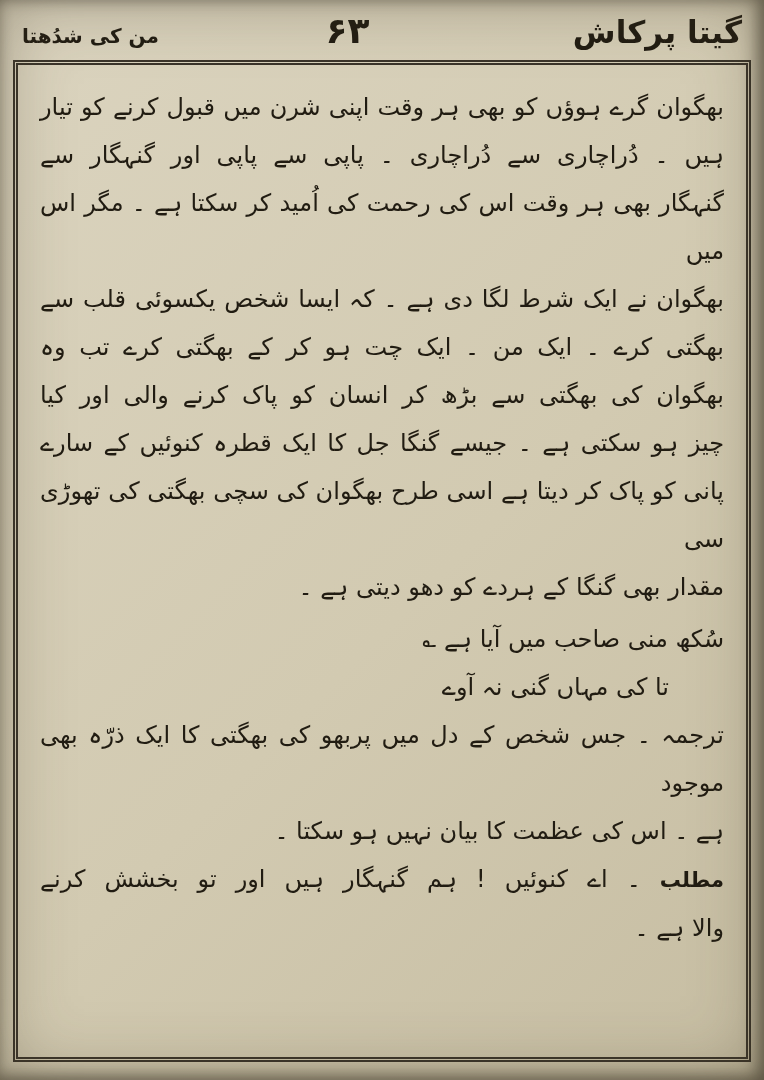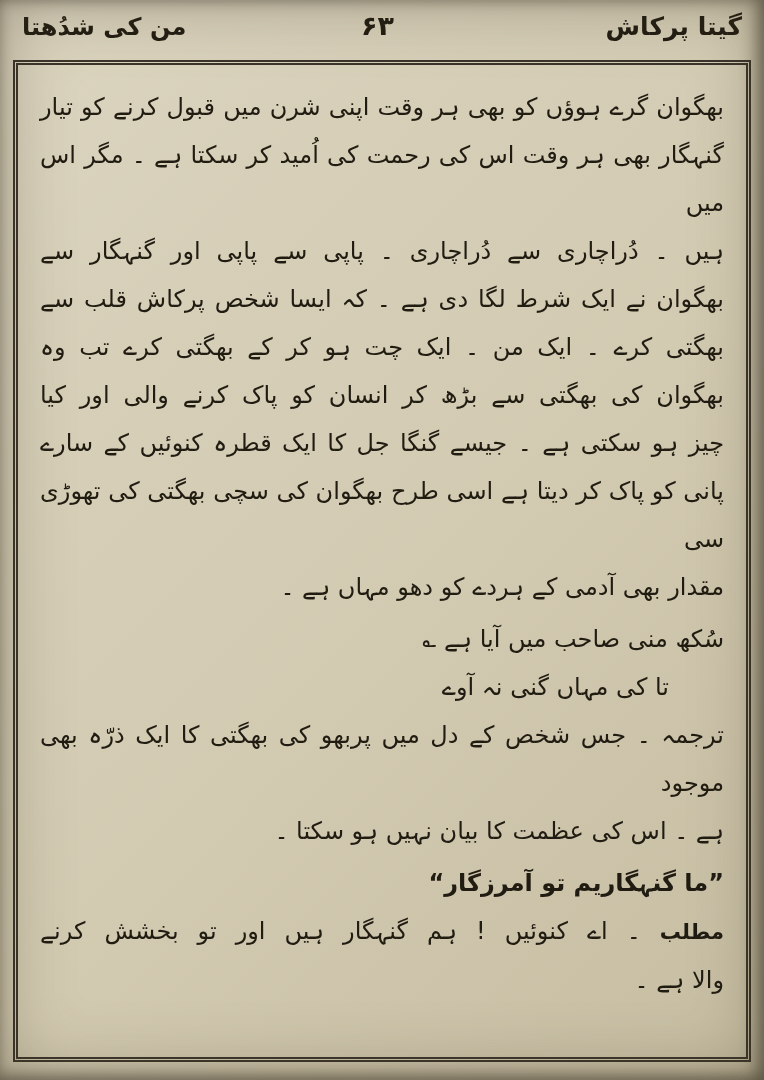--- a/index.html
+++ b/index.html
@@ -30,23 +30,23 @@
       inset 0 -6px 14px rgba(45, 40, 28, 0.30);
   }
   .page-header {
     display: flex;
     align-items: baseline;
     justify-content: space-between;
     padding: 10px 22px 4px 22px;
     height: 52px;
     font-weight: bold;
   }
-  .header-right { font-size: 25px; letter-spacing: 1px; margin-left: 37px; }
-  .header-center { font-size: 27px; }
-  .header-left { font-size: 24px; }
+  .header-right { font-size: 31px; letter-spacing: 1px; margin-left: 37px; }
+  .header-center { font-size: 36px; }
+  .header-left { font-size: 20px; }
   .frame {
     position: absolute;
     top: 60px;
     left: 13px;
     right: 13px;
     bottom: 18px;
     border: 5px double #3a342a;
     padding: 18px 22px 20px 22px;
     overflow: hidden;
   }
@@ -89,40 +89,39 @@
 
   <header class="page-header">
     <span class="header-right">گیتا پرکاش</span>
     <span class="header-center">۶۳</span>
     <span class="header-left">من کی شدُھتا</span>
   </header>
 
   <div class="frame">
 
     <p class="line fill">بھگوان گرے ہوؤں کو بھی ہر وقت اپنی شرن میں قبول کرنے کو تیار</p>
+    <p class="line fill">ہیں ۔ دُراچاری سے دُراچاری ۔ پاپی سے پاپی اور گنہگار سے</p>
     <p class="line fill">گنہگار بھی ہر وقت اس کی رحمت کی اُمید کر سکتا ہے ۔ مگر اس میں</p>
-    <p class="line fill">ہیں ۔ دُراچاری سے دُراچاری ۔ پاپی سے پاپی اور گنہگار سے</p>
-    <p class="line fill">بھگوان نے ایک شرط لگا دی ہے ۔ کہ ایسا شخص پرکاش قلب سے</p>
+    <p class="line fill">بھگوان نے ایک شرط لگا دی ہے ۔ کہ ایسا شخص یکسوئی قلب سے</p>
     <p class="line fill">بھگتی کرے ۔ ایک من ۔ ایک چت ہو کر کے بھگتی کرے تب وہ</p>
     <p class="line fill">بھگوان کی بھگتی سے بڑھ کر انسان کو پاک کرنے والی اور کیا</p>
     <p class="line fill">چیز ہو سکتی ہے ۔ جیسے گنگا جل کا ایک قطرہ کنوئیں کے سارے</p>
     <p class="line fill">پانی کو پاک کر دیتا ہے اسی طرح بھگوان کی سچی بھگتی کی تھوڑی سی</p>
-    <p class="line">مقدار بھی آدمی کے ہردے کو دھو مہاں ہے ۔</p>
+    <p class="line">مقدار بھی گنگا کے ہردے کو دھو دیتی ہے ۔</p>
 
     <p class="line center">سُکھ منی صاحب میں آیا ہے ؎</p>
 
     <div class="verse-row">
       <span>تا کی مہاں گنی نہ آوے</span>
     </div>
 
     <p class="line fill">ترجمہ ۔ جس شخص کے دل میں پربھو کی بھگتی کا ایک ذرّہ بھی موجود</p>
     <p class="line">ہے ۔ اس کی عظمت کا بیان نہیں ہو سکتا ۔</p>
 
 
-    <p class="line center quote">”ما گنہگاریم تو آمرزگار“</p>
 
     <p class="line fill">
       <strong class="meaning-label">مطلب</strong>
       <span> ۔ اے کنوئیں ! ہم گنہگار ہیں اور تو بخشش کرنے</span>
     </p>
     <p class="line">والا ہے ۔</p>
 
   </div>
 
 </div>

